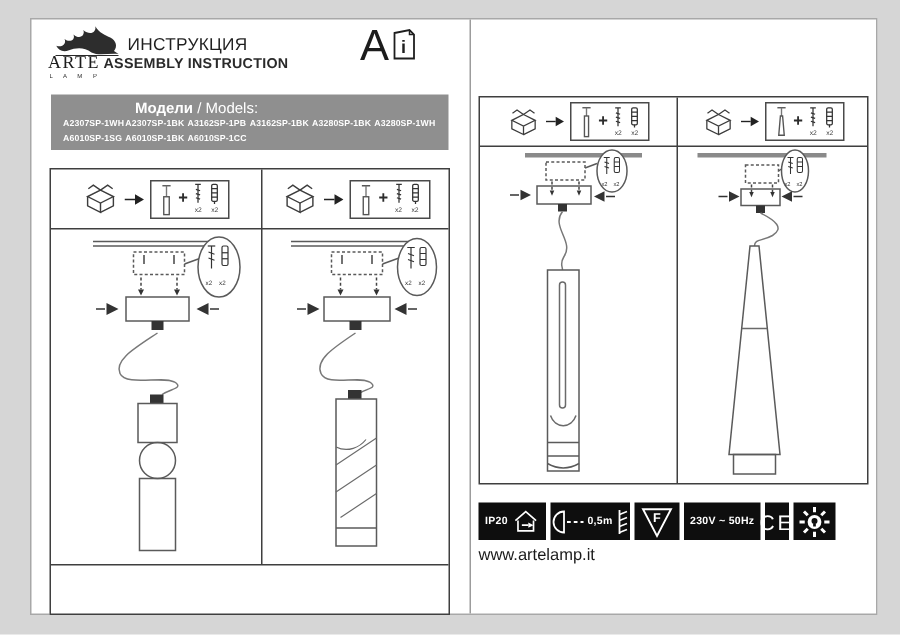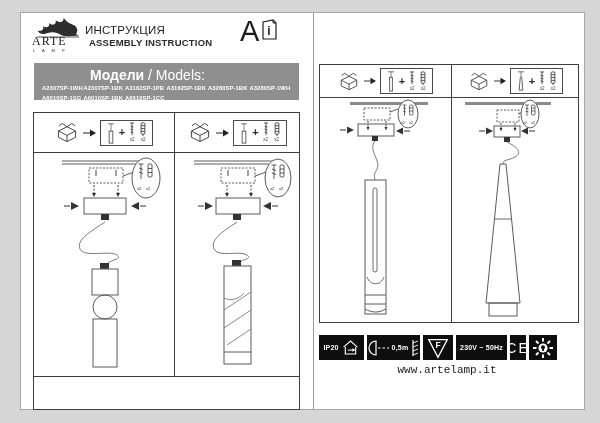--- a/index.html
+++ b/index.html
@@ -25,31 +25,31 @@
   #brand-name {
     position:absolute; left:11px; top:21px; width:30px;
     font-family:"Liberation Serif", serif;
     font-size:12px; letter-spacing:1px; color:#1c1c1c; text-align:left;
   }
   #brand-letters {
     position:absolute; left:12px; top:35px; width:28px;
     font-size:4px; letter-spacing:3px; color:#2a2a2a; text-align:center; white-space:nowrap;
   }
   #title-ru { position:absolute; left:64px; top:11px; font-size:11.5px; font-weight:400; color:#1f1f1f; letter-spacing:0.2px; }
-  #title-en { position:absolute; left:68px; top:24px; font-size:9.5px; font-weight:600; color:#2a2a2a; letter-spacing:0.2px; }
+  #title-en { position:absolute; left:48px; top:24px; font-size:9.5px; font-weight:600; color:#2a2a2a; letter-spacing:0.2px; }
   #doc-letter { position:absolute; left:219px; top:2px; font-size:29px; font-weight:400; color:#1c1c1c; }
   #booklet { left:240px; top:6px; }
 
   
   #models {
     position:absolute; left:13px; top:50px; width:265px; height:37px;
     background:#8f8f8f; color:#ffffff;
     padding:4px 8px; box-sizing:border-box;
   }
-  #models .label { font-size:14px;padding-left:48px; }
+  #models .label { font-size:10px;padding-left:48px; }
   #models .label b { font-weight:700; }
   #models .grid {
     display:grid; grid-template-columns:repeat(6, 1fr);
     margin-top:3px; row-gap:4px;
     font-size:5.8px; font-weight:700; letter-spacing:0.1px; line-height:1;
     white-space:nowrap;
   }
 
   
   .frame { position:absolute; border:1px solid #3f3f3f; box-sizing:border-box; background:#fff; }
@@ -69,22 +69,22 @@
   
   #badges { position:absolute; left:298px; top:322px; width:256px; height:25px; display:flex; gap:3px; }
   .badge {
     background:#0e0e0e; color:#fff; height:25px;
     display:flex; align-items:center; justify-content:center; gap:2px;
     box-sizing:border-box; flex:none;
   }
   .badge .btxt { font-size:7px; font-weight:600; letter-spacing:0.2px; }
   #badge-ce .btxt { font-size:14px; font-weight:400; letter-spacing:2px; }
   #website {
-    position:absolute; left:298px; top:351px; width:256px; text-align:center;
-    font-family:Liberation Mono, monospace; font-size:11px; color:#1a1a1a;
+    position:absolute; left:298px; top:351px; width:256px; text-align:left;
+    font-family:Liberation Sans, sans-serif; font-size:11px; color:#1a1a1a;
   }
 </style>
 </head>
 <body>
 
 <div id="paper">
   <div class="vdivider"></div>
 
   <svg id="logo" class="abs" width="48" height="48" viewBox="0 0 48 48">
     <path d="M28 20 C23 16 17 17 13 18.5 C9 20 6 18.5 4.5 15.5 C8.5 17 11.5 14 10 11 C13 13.5 17.5 12 16 8 C20.5 12 24 8 22.5 5 C27 9 31.5 6.5 30.5 2.5 C33 7 37.5 8.5 40.5 10 C44.5 12 45.5 16 43 19 L46 21 C41.5 20.5 36 21.5 31 21 Z" fill="#2d2d2d"></path>

